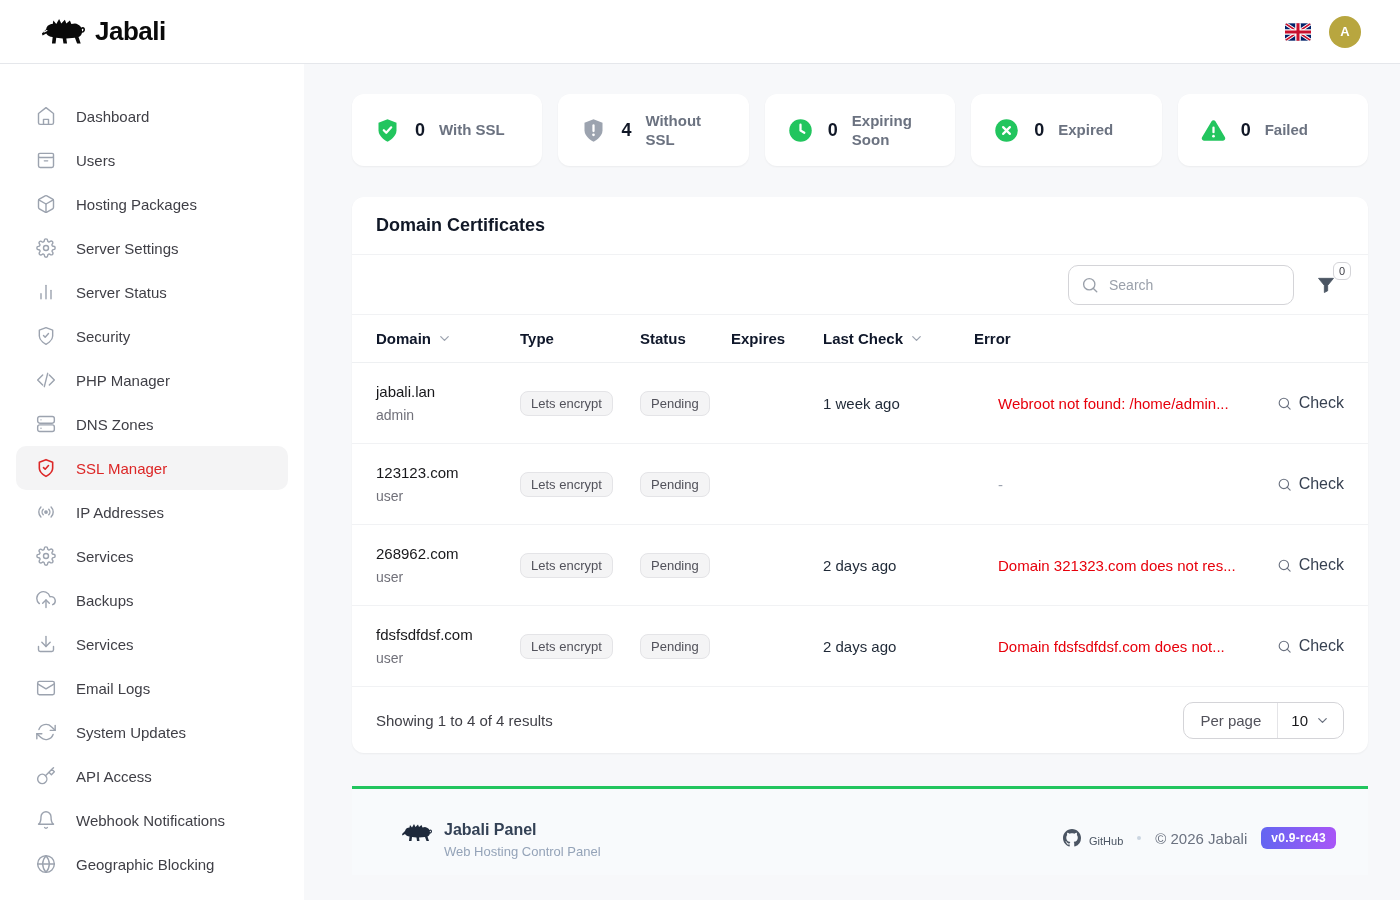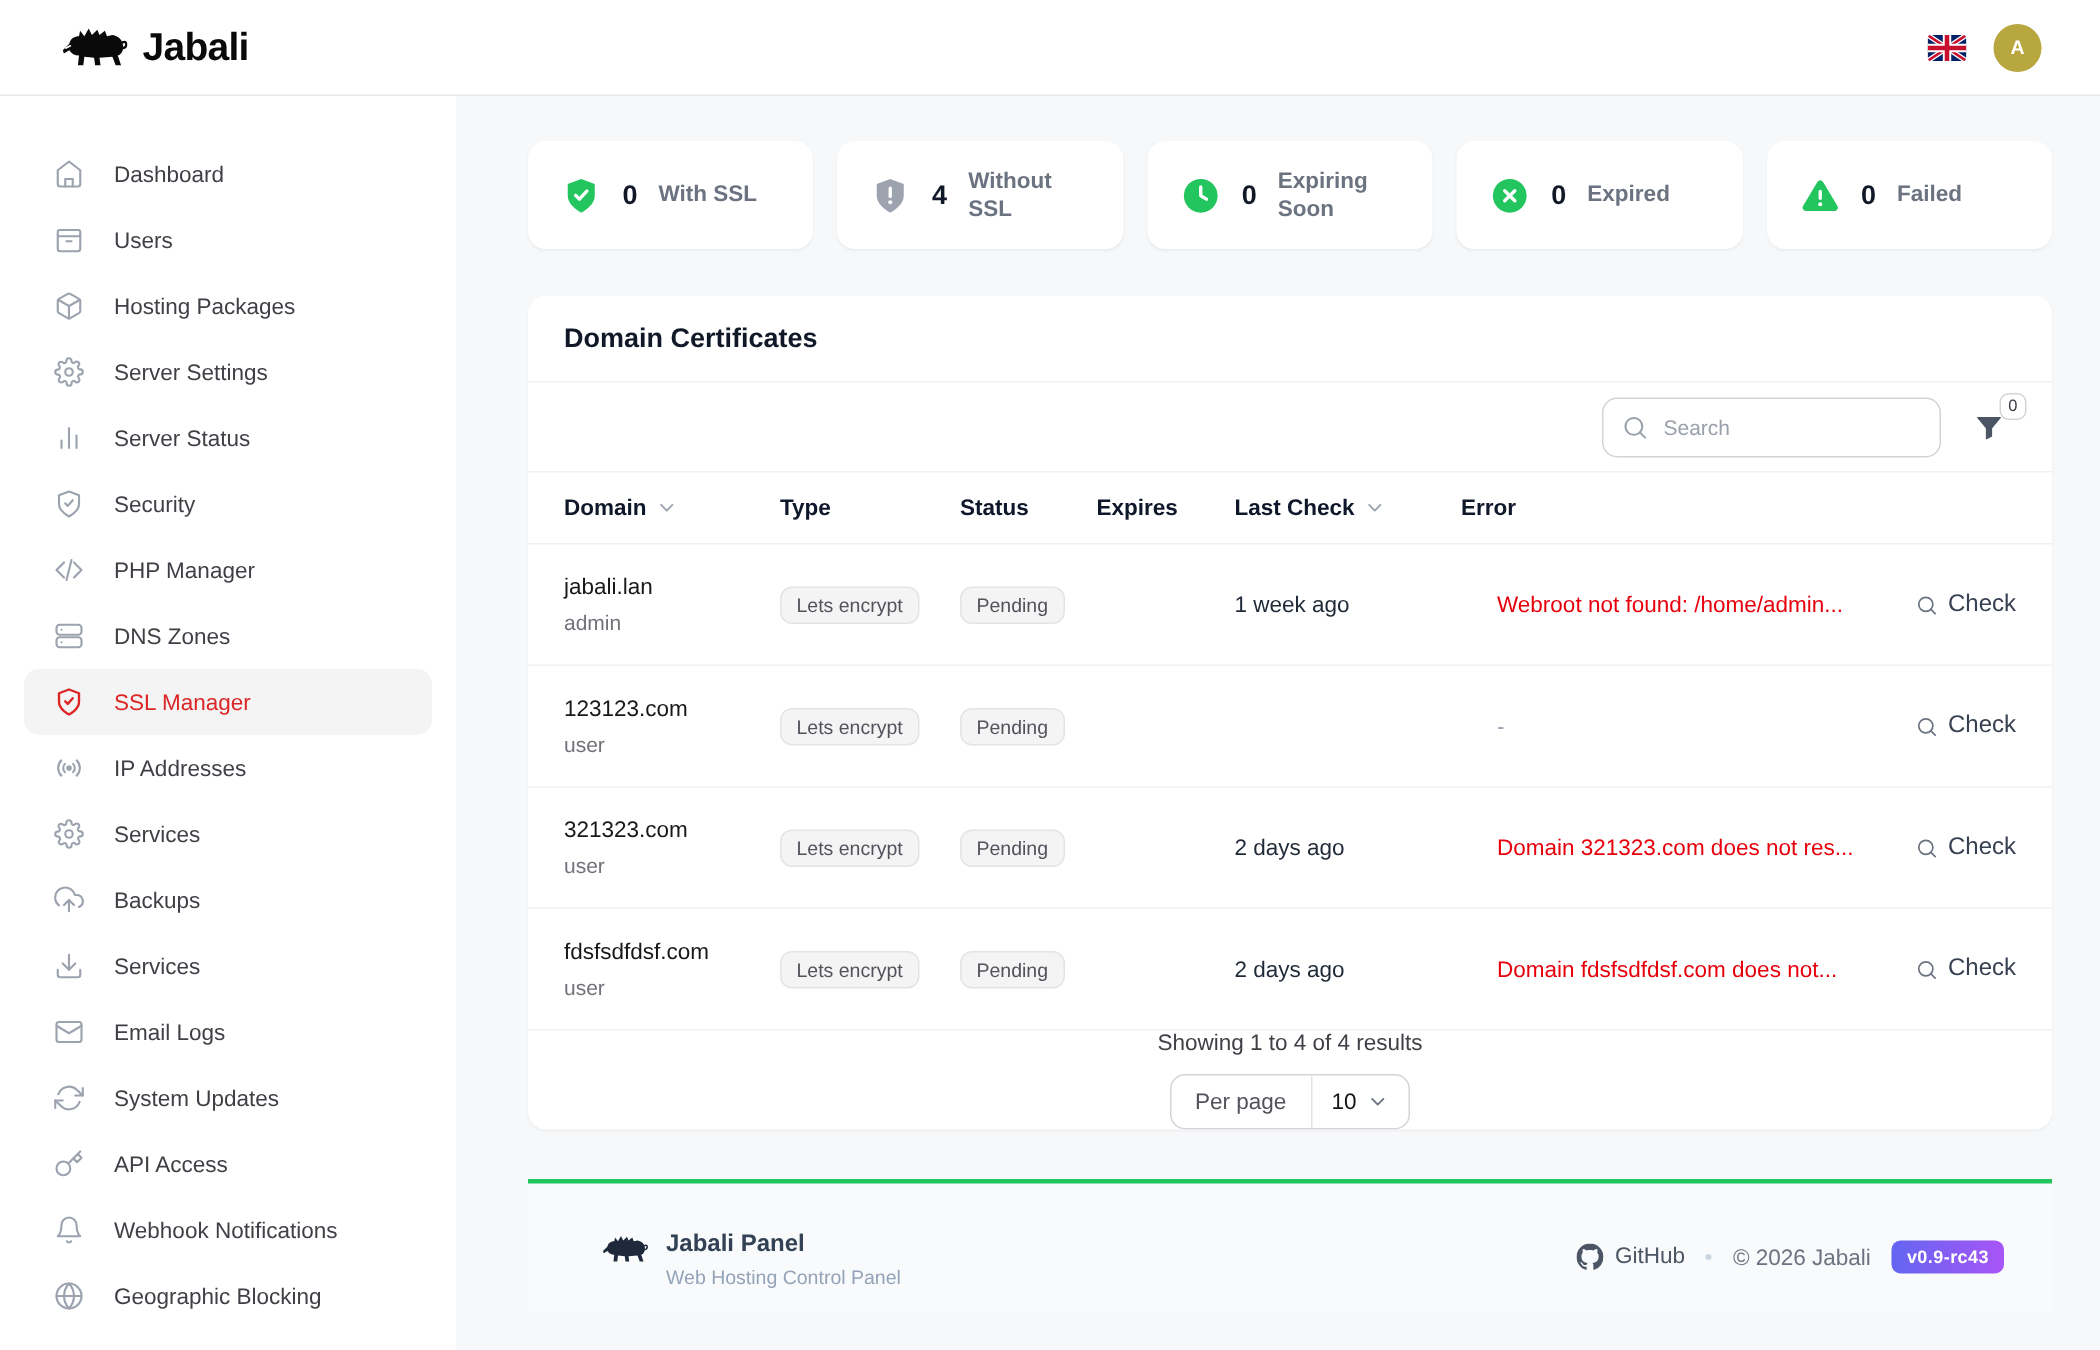--- a/index.html
+++ b/index.html
@@ -65,35 +65,35 @@
   .dom { color:#18181b; }
   .dom .owner { color:#71717a; font-size:14px; margin-top:7px; }
   .pill { display:inline-block; background:#f4f4f5; border:1px solid #e4e4e7; color:#52525b;
           font-size:13px; border-radius:8px; padding:4px 10px; }
   .lastc { color:#1f2937; }
   .err { color:#e7000b; white-space:nowrap; overflow:hidden;margin-left:24px; }
   .err.muted { color:#9ca3af; }
   .check { display:flex; align-items:center; justify-content:flex-end; gap:7px; color:#374151; cursor:pointer; font-size:16px; }
   .check .ic { color:#6b7280; display:flex; }
 
-  .pagination { display:flex; align-items:center; justify-content:space-between; padding:0 24px; height:66px;flex-direction:column; }
+  .pagination { display:flex; align-items:center; justify-content:space-between; padding:0 24px; height:66px; }
   .pg-summary { font-size:15px; color:#3f3f46; }
   .perpage { display:flex; align-items:stretch; border:1px solid #d4d4d8; border-radius:10px; overflow:hidden; cursor:pointer;justify-content:flex-end; }
   .perpage .lab { padding:9px 16px; color:#52525b; font-size:15px; border-right:1px solid #e4e4e7; }
   .perpage .val { padding:9px 13px; color:#18181b; font-size:15px; display:flex; align-items:center; gap:7px; }
 
   
   .footer { margin:33px 0 0 0; border-top:3px solid #22c55e; background:#f8fafc;
             padding:32px 32px 16px 48px; display:flex; justify-content:space-between; align-items:flex-start;
             min-height:78px; }
   .f-left { display:flex; align-items:flex-start; gap:12px; color:#1e293b; }
   .f-brand { font-size:16px; font-weight:700; color:#334155; }
   .f-tag { font-size:13px; color:#94a3b8; margin-top:5px; }
   .f-right { display:flex; align-items:center; gap:14px; margin-top:6px; }
-  .f-gh { display:flex; align-items:flex-start; gap:8px; color:#4b5563; font-size:15px; cursor:pointer; text-decoration:none; }
+  .f-gh { display:flex; align-items:flex-end; gap:8px; color:#4b5563; font-size:11px; cursor:pointer; text-decoration:none; }
   .f-dot { width:4px; height:4px; border-radius:50%; background:#cbd5e1; }
   .f-copy { color:#6b7280; font-size:15px; }
   .ver-badge { background:linear-gradient(90deg,#6366f1,#a855f7); color:#fff; font-weight:700;
                font-size:12px; padding:4px 10px; border-radius:6px; letter-spacing:.3px; }
   svg { display:block; }
 </style>
 </head>
 <body>
 
 <header class="topbar">
@@ -468,21 +468,21 @@
               <circle cx="11" cy="11" r="7.5"></circle>
               <path d="M21 21l-4.8-4.8"></path>
             </svg>
           </span>
         <span>Check</span>
       </span>
     </div>
 
     <div class="tgrid trow">
       <span class="dom">
-          <div>321323.com</div>
+          <div>268962.com</div>
           <div class="owner">user</div>
         </span>
       <span><span class="pill">Lets encrypt</span></span>
       <span><span class="pill">Pending</span></span>
       <span></span>
       <span class="lastc">2 days ago</span>
       <span class="err">Domain 321323.com does not res...</span>
       <span class="check">
         <span class="ic">
             <svg width="15" height="15" viewBox="0 0 24 24" fill="none" stroke="currentColor" stroke-width="1.8" stroke-linecap="round">

